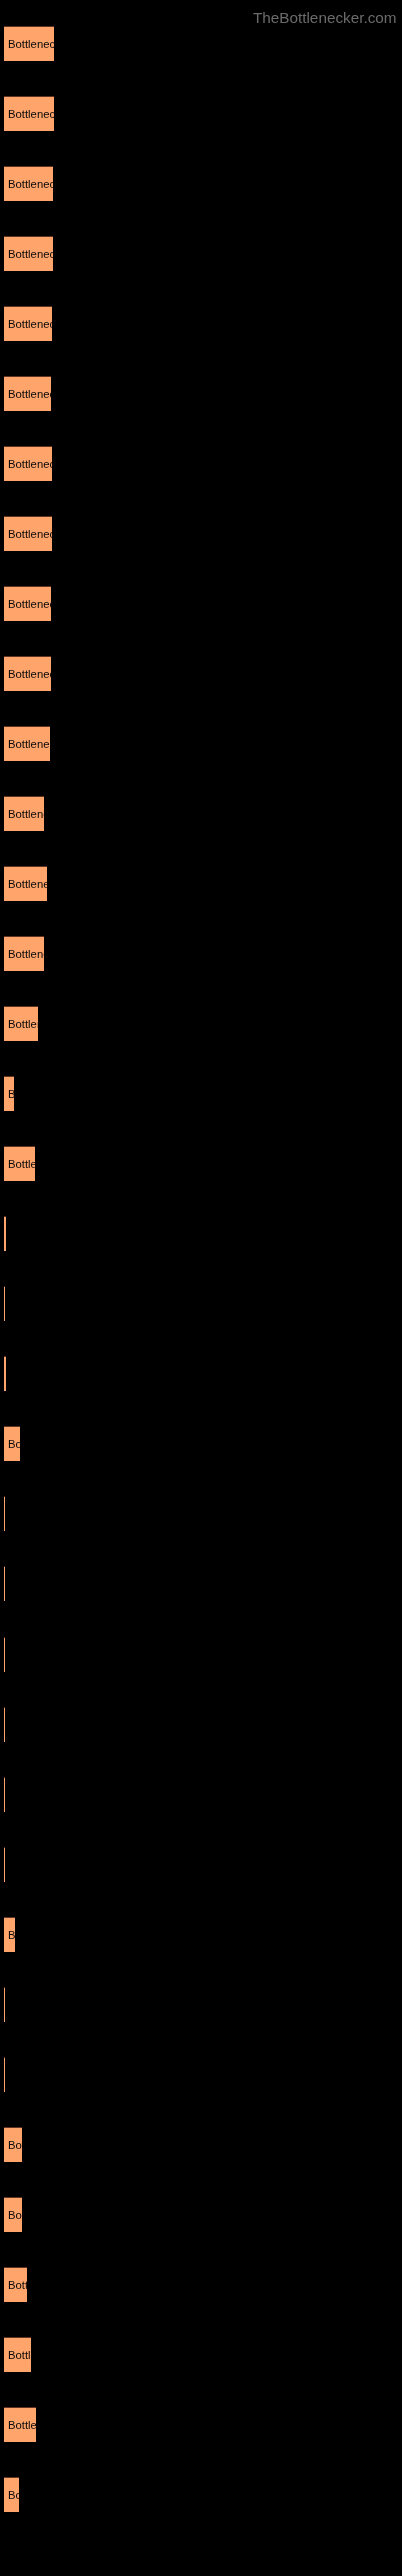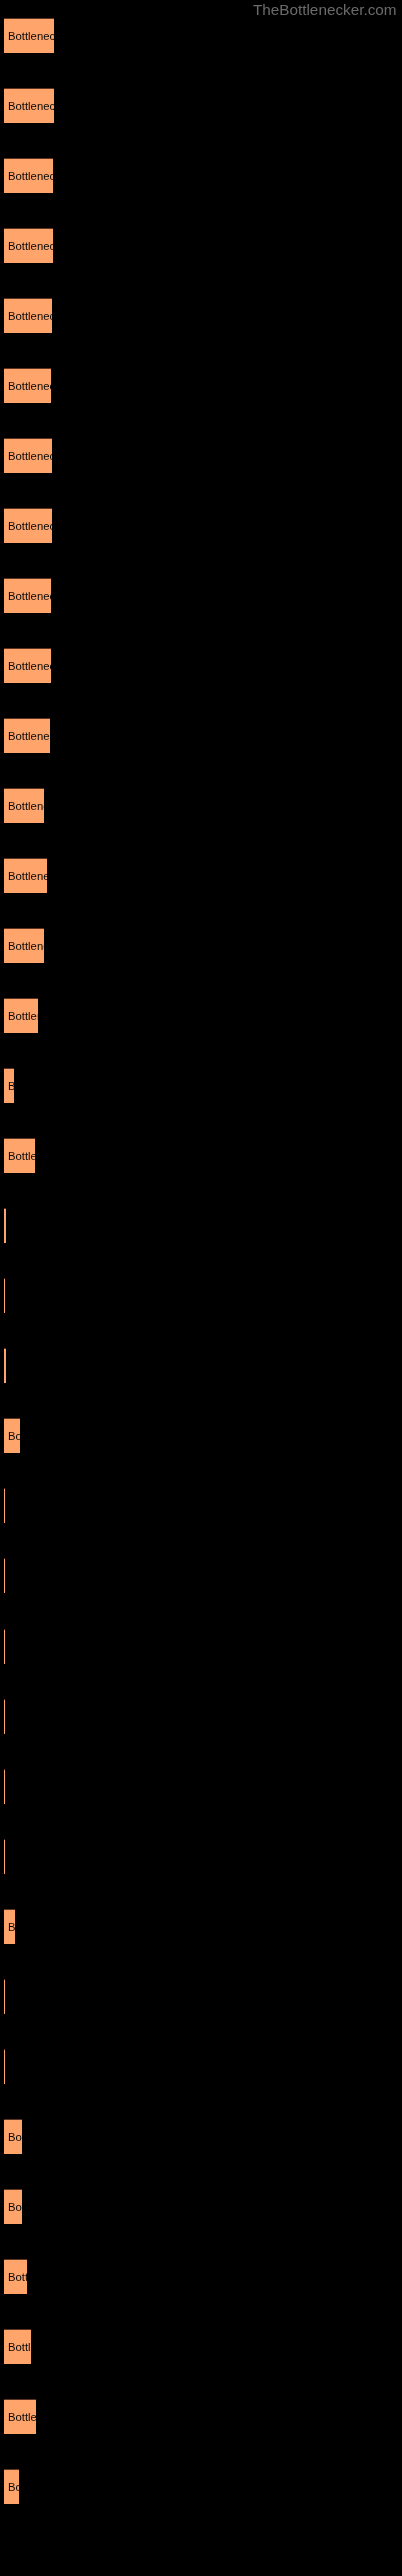--- a/index.html
+++ b/index.html
@@ -10,21 +10,21 @@
   body {
     width: 403px;
     height: 2576px;
     position: relative;
     font-family: "Liberation Sans", sans-serif;
     overflow: hidden;
   }
   #chart-root {
     position: absolute;
     left: 0;
-    top: 0;
+    top: 8px;
     width: 403px;
     height: 2204px;
     background: #000000;
   }
   #site-title {
     position: absolute;
     right: 6.4px;
     top: 0.8px;
     font-size: 15.3px;
     color: #6b6b6b;

